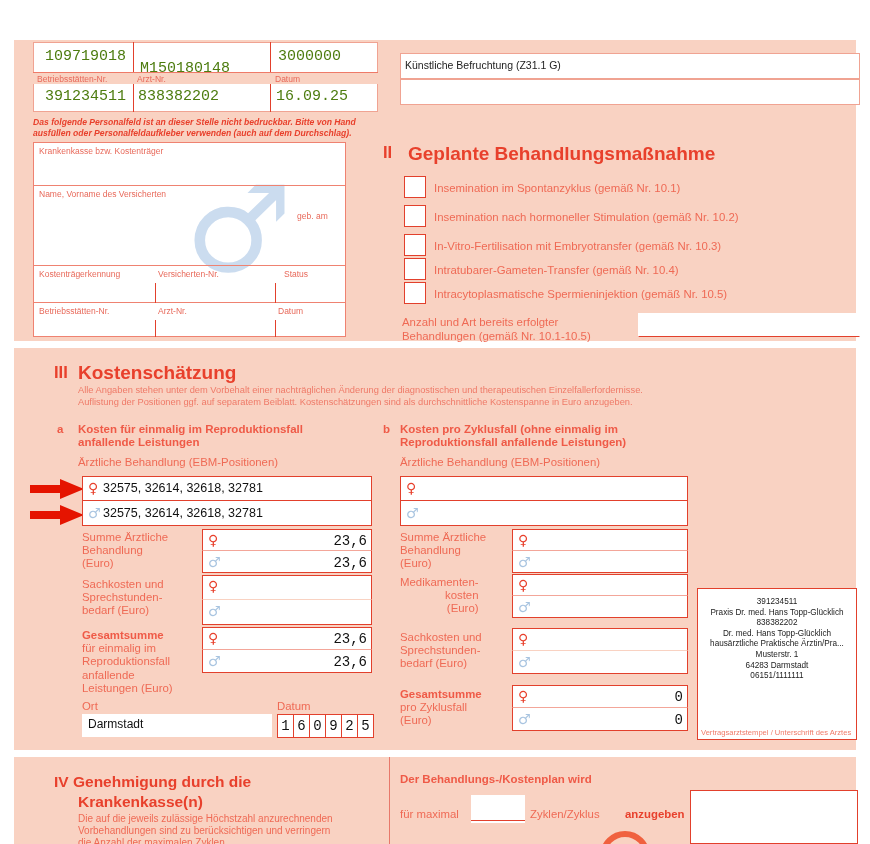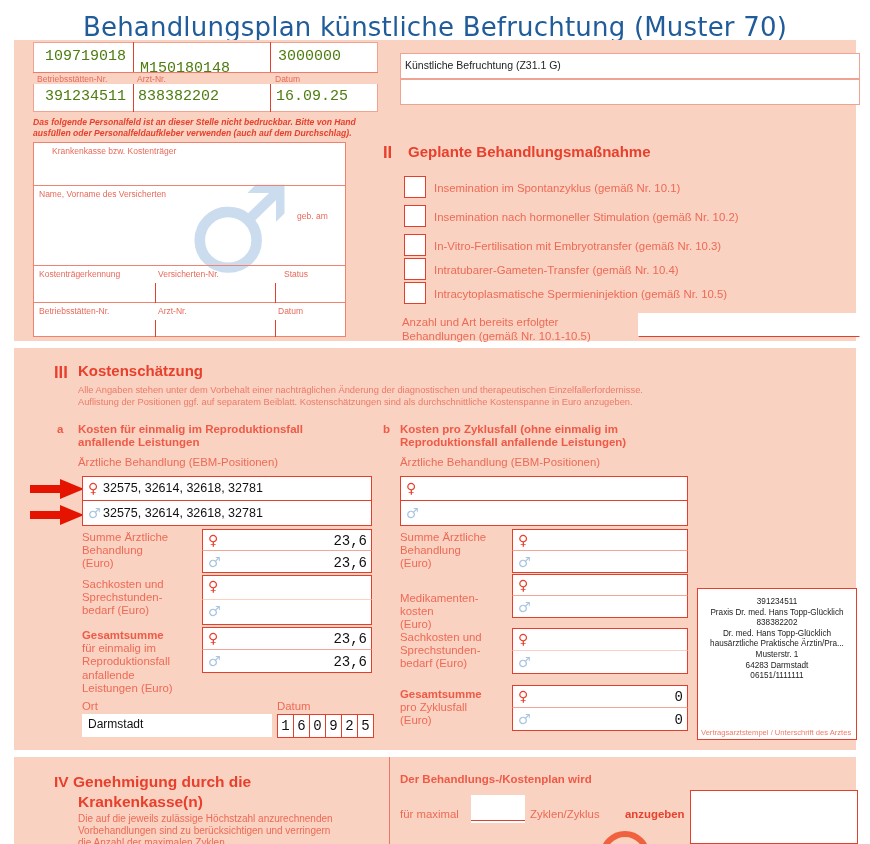--- a/index.html
+++ b/index.html
@@ -73,21 +73,21 @@
   .roman {
     position: absolute;
     color: #e8402c;
     font-weight: bold;
     font-family: "Liberation Sans", sans-serif;
   }
   .h-sec {
     position: absolute;
     color: #e8402c;
     font-weight: bold;
-    font-size: 15px;
+    font-size: 19px;
     white-space: nowrap;
   }
   .h-sub {
     position: absolute;
     color: #ef5a47;
     font-weight: bold;
     font-size: 11.5px;
     line-height: 13px;
   }
   .p-small {
@@ -210,21 +210,20 @@
   .underline {
     position: absolute;
     border-bottom: 1.4px solid #e2402c;
   }
 </style>
 </head>
 <body>
 
 <div id="page">
 
-  <div class="title">Behandlungsplan künstliche Befruchtung (Muster 70)</div>
 
   <div class="sheet"></div>
 
   <div class="whitegap" style="left:14px; top:341px; width:842px; height:7px;"></div>
   <div class="whitegap" style="left:14px; top:750px; width:842px; height:7px;"></div>
   <div class="whitegap" style="left:0; top:40px; width:14px; height:804px;"></div>
   <div class="whitegap" style="left:856px; top:40px; width:14px; height:804px;"></div>
 
   <div class="wbox-plain" style="position:absolute; left:33px; top:42px; width:345px; height:30px; background:#fff; border-left:1px solid #f0a392; border-right:1px solid #f0a392; border-top:1px solid #f0a392;"></div>
   <div class="val-mono" style="left:45px; top:48px;">109719018</div>
@@ -256,21 +255,21 @@
   </div>
 
   <div class="wbox" style="left:33px; top:142px; width:313px; height:195px; border-color:#ef8271;"></div>
 
   <div class="watermark" style="left:185px; top:170px;">♂</div>
 
   <div style="position:absolute; left:34px; top:185px; width:311px; height:1px; background:#ef8271;"></div>
   <div style="position:absolute; left:34px; top:265px; width:311px; height:1px; background:#ef8271;"></div>
   <div style="position:absolute; left:34px; top:302px; width:311px; height:1px; background:#ef8271;"></div>
 
-  <div class="lbl" style="left:52px; top:146px;">Krankenkasse bzw. Kostenträger</div>
+  <div class="lbl" style="left:39px; top:146px;">Krankenkasse bzw. Kostenträger</div>
   <div class="lbl" style="left:39px; top:189px;">Name, Vorname des Versicherten</div>
   <div class="lbl" style="left:297px; top:211px;">geb. am</div>
   <div class="lbl" style="left:39px; top:269px;">Kostenträgerkennung</div>
   <div class="lbl" style="left:158px; top:269px;">Versicherten-Nr.</div>
   <div class="lbl" style="left:284px; top:269px;">Status</div>
   <div class="vline" style="left:155px; top:283px; height:20px; background:#e2402c;"></div>
   <div class="vline" style="left:275px; top:283px; height:20px; background:#e2402c;"></div>
 
   <div class="lbl" style="left:39px; top:306px;">Betriebsstätten-Nr.</div>
   <div class="lbl" style="left:158px; top:306px;">Arzt-Nr.</div>
@@ -377,21 +376,21 @@
   <div style="position:absolute; left:421px; top:506px; font-size:12.5px; color:#111;"></div>
 
   <div class="rowlabel" style="left:400px; top:531px;">Summe Ärztliche<br>Behandlung<br>(Euro)</div>
   <div class="cellbox" style="left:512px; top:529px; width:176px; height:22px; border:1.6px solid #e2402c; border-bottom:1px solid #f3a699;"></div>
   <div class="g-f" style="left:518px; top:533px;">♀</div>
   <div class="cellval" style="right:187px; top:533px;"></div>
   <div class="cellbox" style="left:512px; top:551px; width:176px; height:22px; border:1.6px solid #e2402c; border-top:none;"></div>
   <div class="g-m" style="left:518px; top:555px;">♂</div>
   <div class="cellval" style="right:187px; top:555px;"></div>
 
-  <div class="rowlabel" style="left:400px; top:592px;">Medikamenten-<br>kosten<br>(Euro)</div>
+  <div class="rowlabel" style="left:400px; top:576px;text-align:right;">Medikamenten-<br>kosten<br>(Euro)</div>
   <div class="cellbox" style="left:512px; top:574px; width:176px; height:22px; border:1.6px solid #e2402c; border-bottom:1px solid #f3a699;"></div>
   <div class="g-f" style="left:518px; top:578px;">♀</div>
   <div class="cellval" style="right:187px; top:578px;"></div>
   <div class="cellbox" style="left:512px; top:596px; width:176px; height:22px; border:1.6px solid #e2402c; border-top:none;"></div>
   <div class="g-m" style="left:518px; top:600px;">♂</div>
   <div class="cellval" style="right:187px; top:600px;"></div>
 
   <div class="rowlabel" style="left:400px; top:631px;">Sachkosten und<br>Sprechstunden-<br>bedarf (Euro)</div>
   <div class="cellbox" style="left:512px; top:628px; width:176px; height:23px; border:1.6px solid #e2402c; border-bottom:1px solid #f9d2c2;"></div>
   <div class="g-f" style="left:518px; top:632px;">♀</div>

